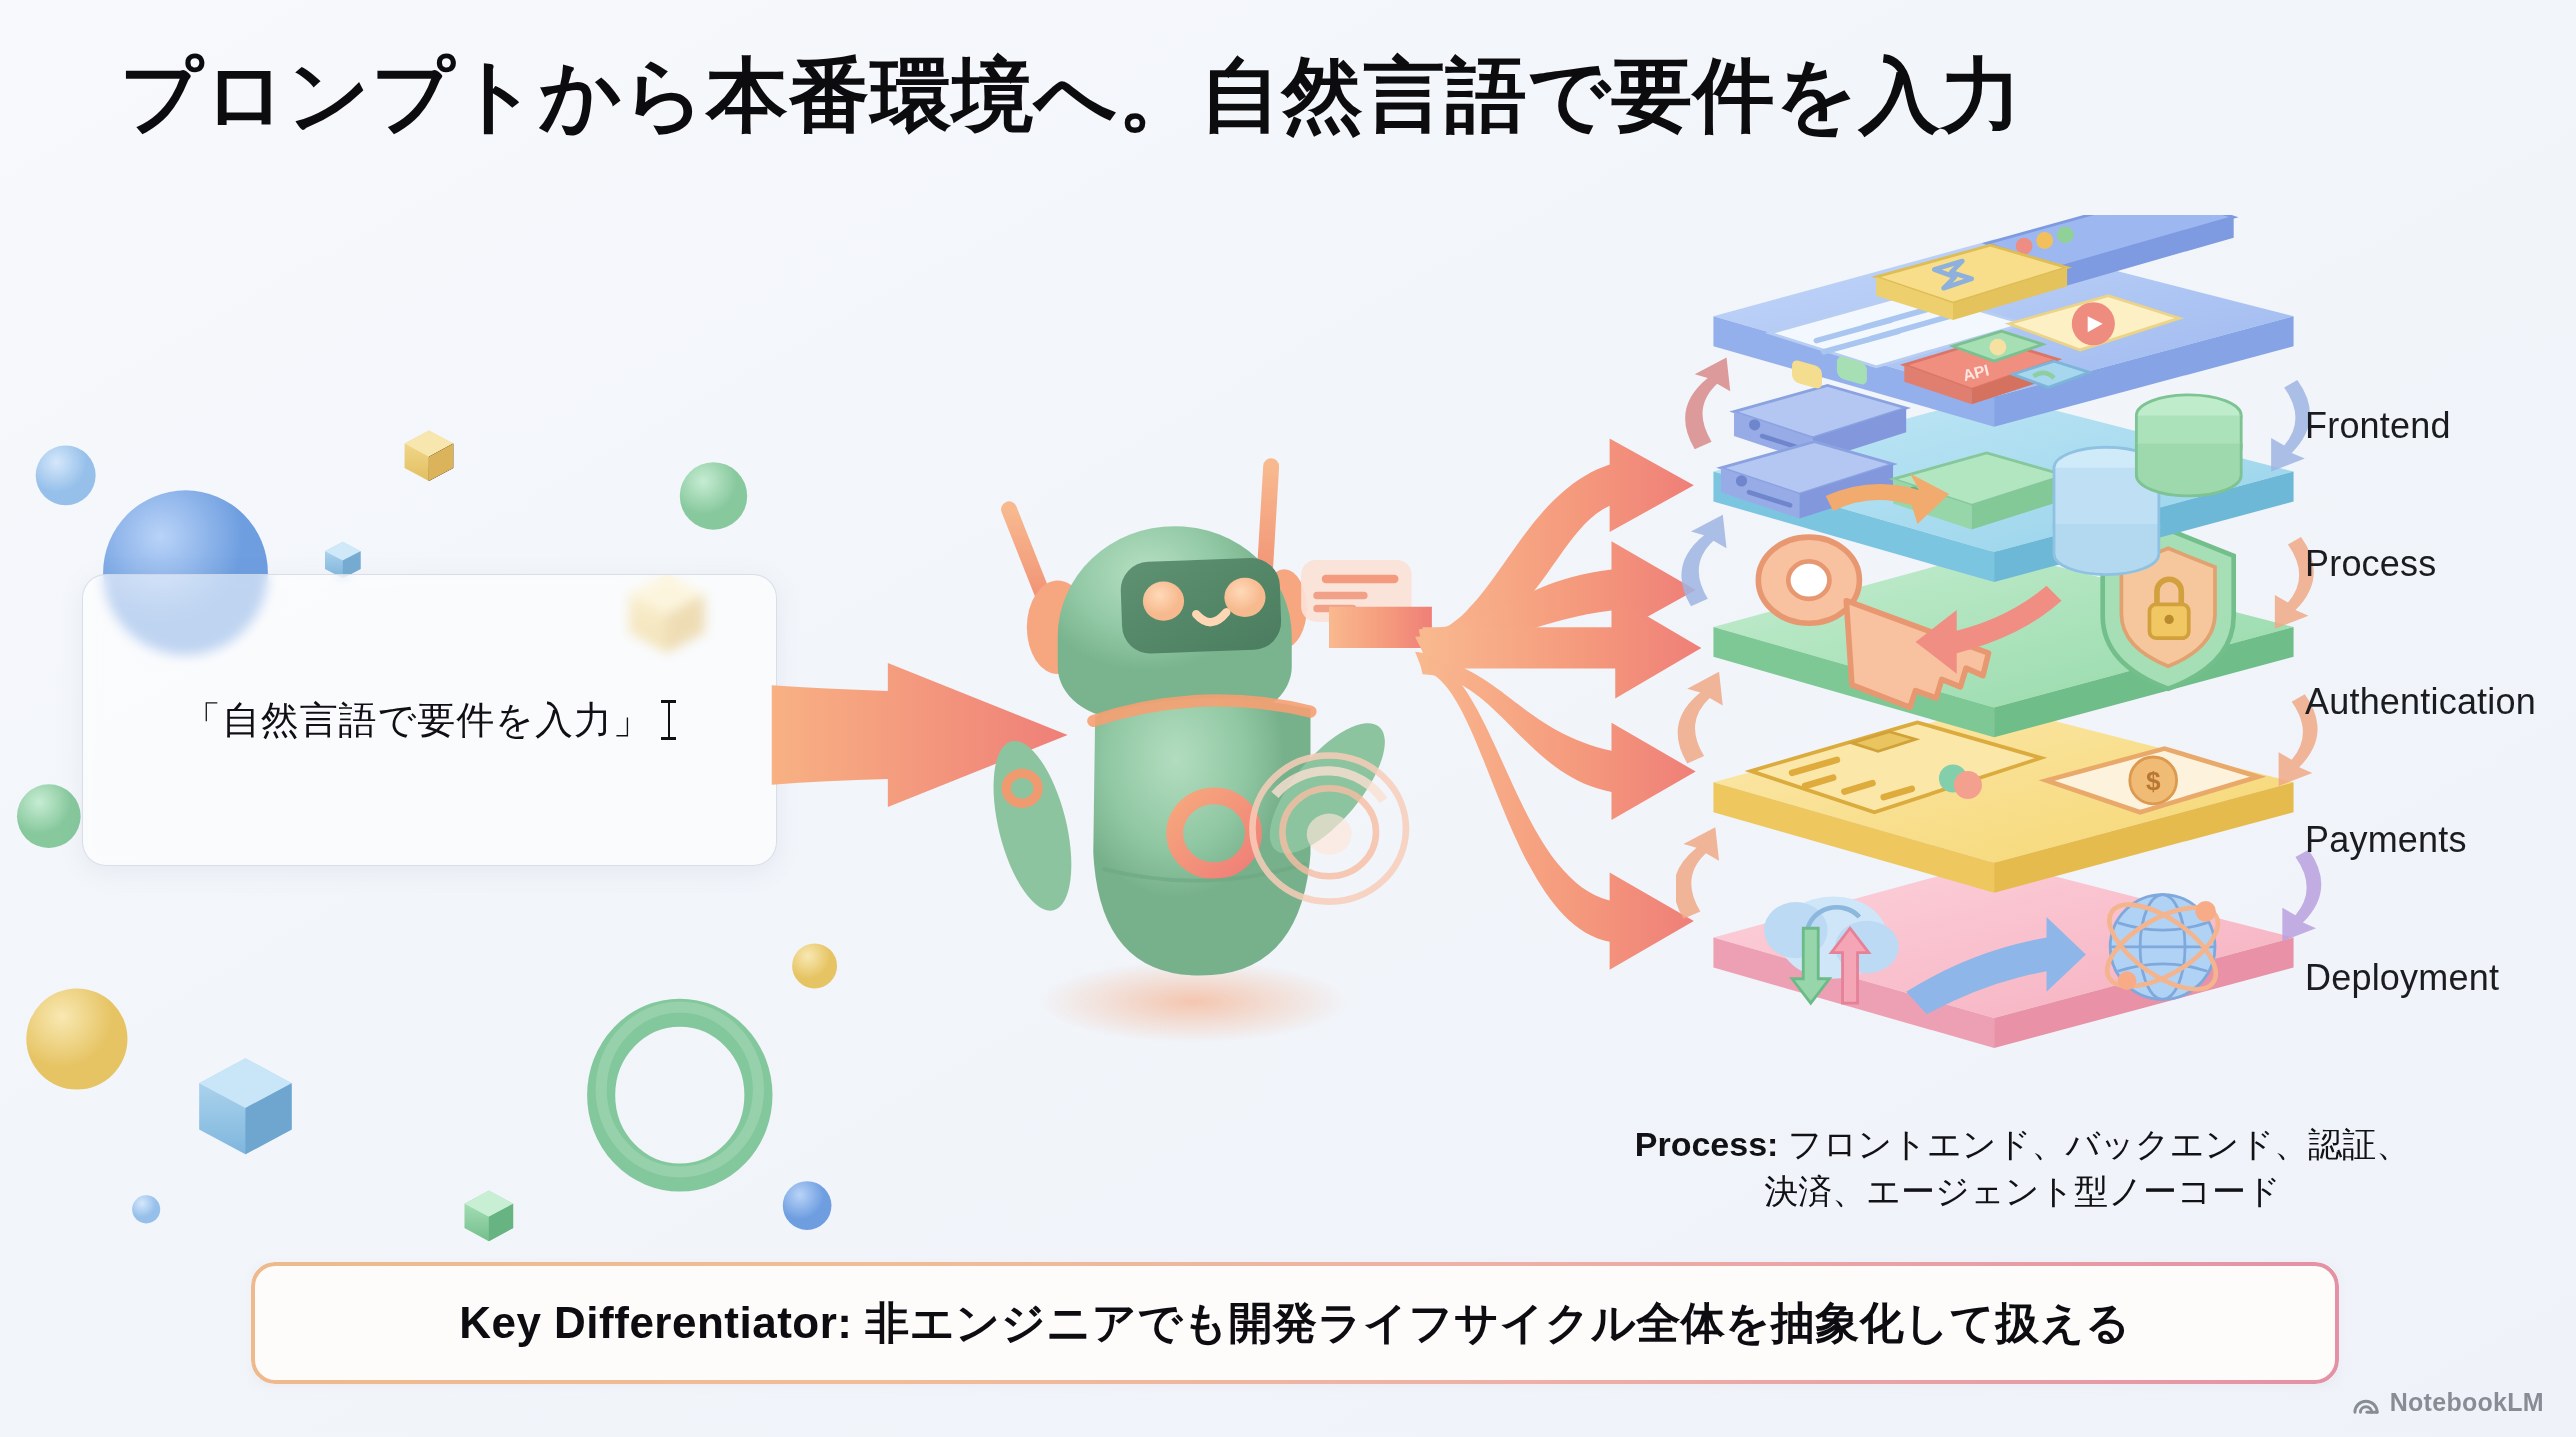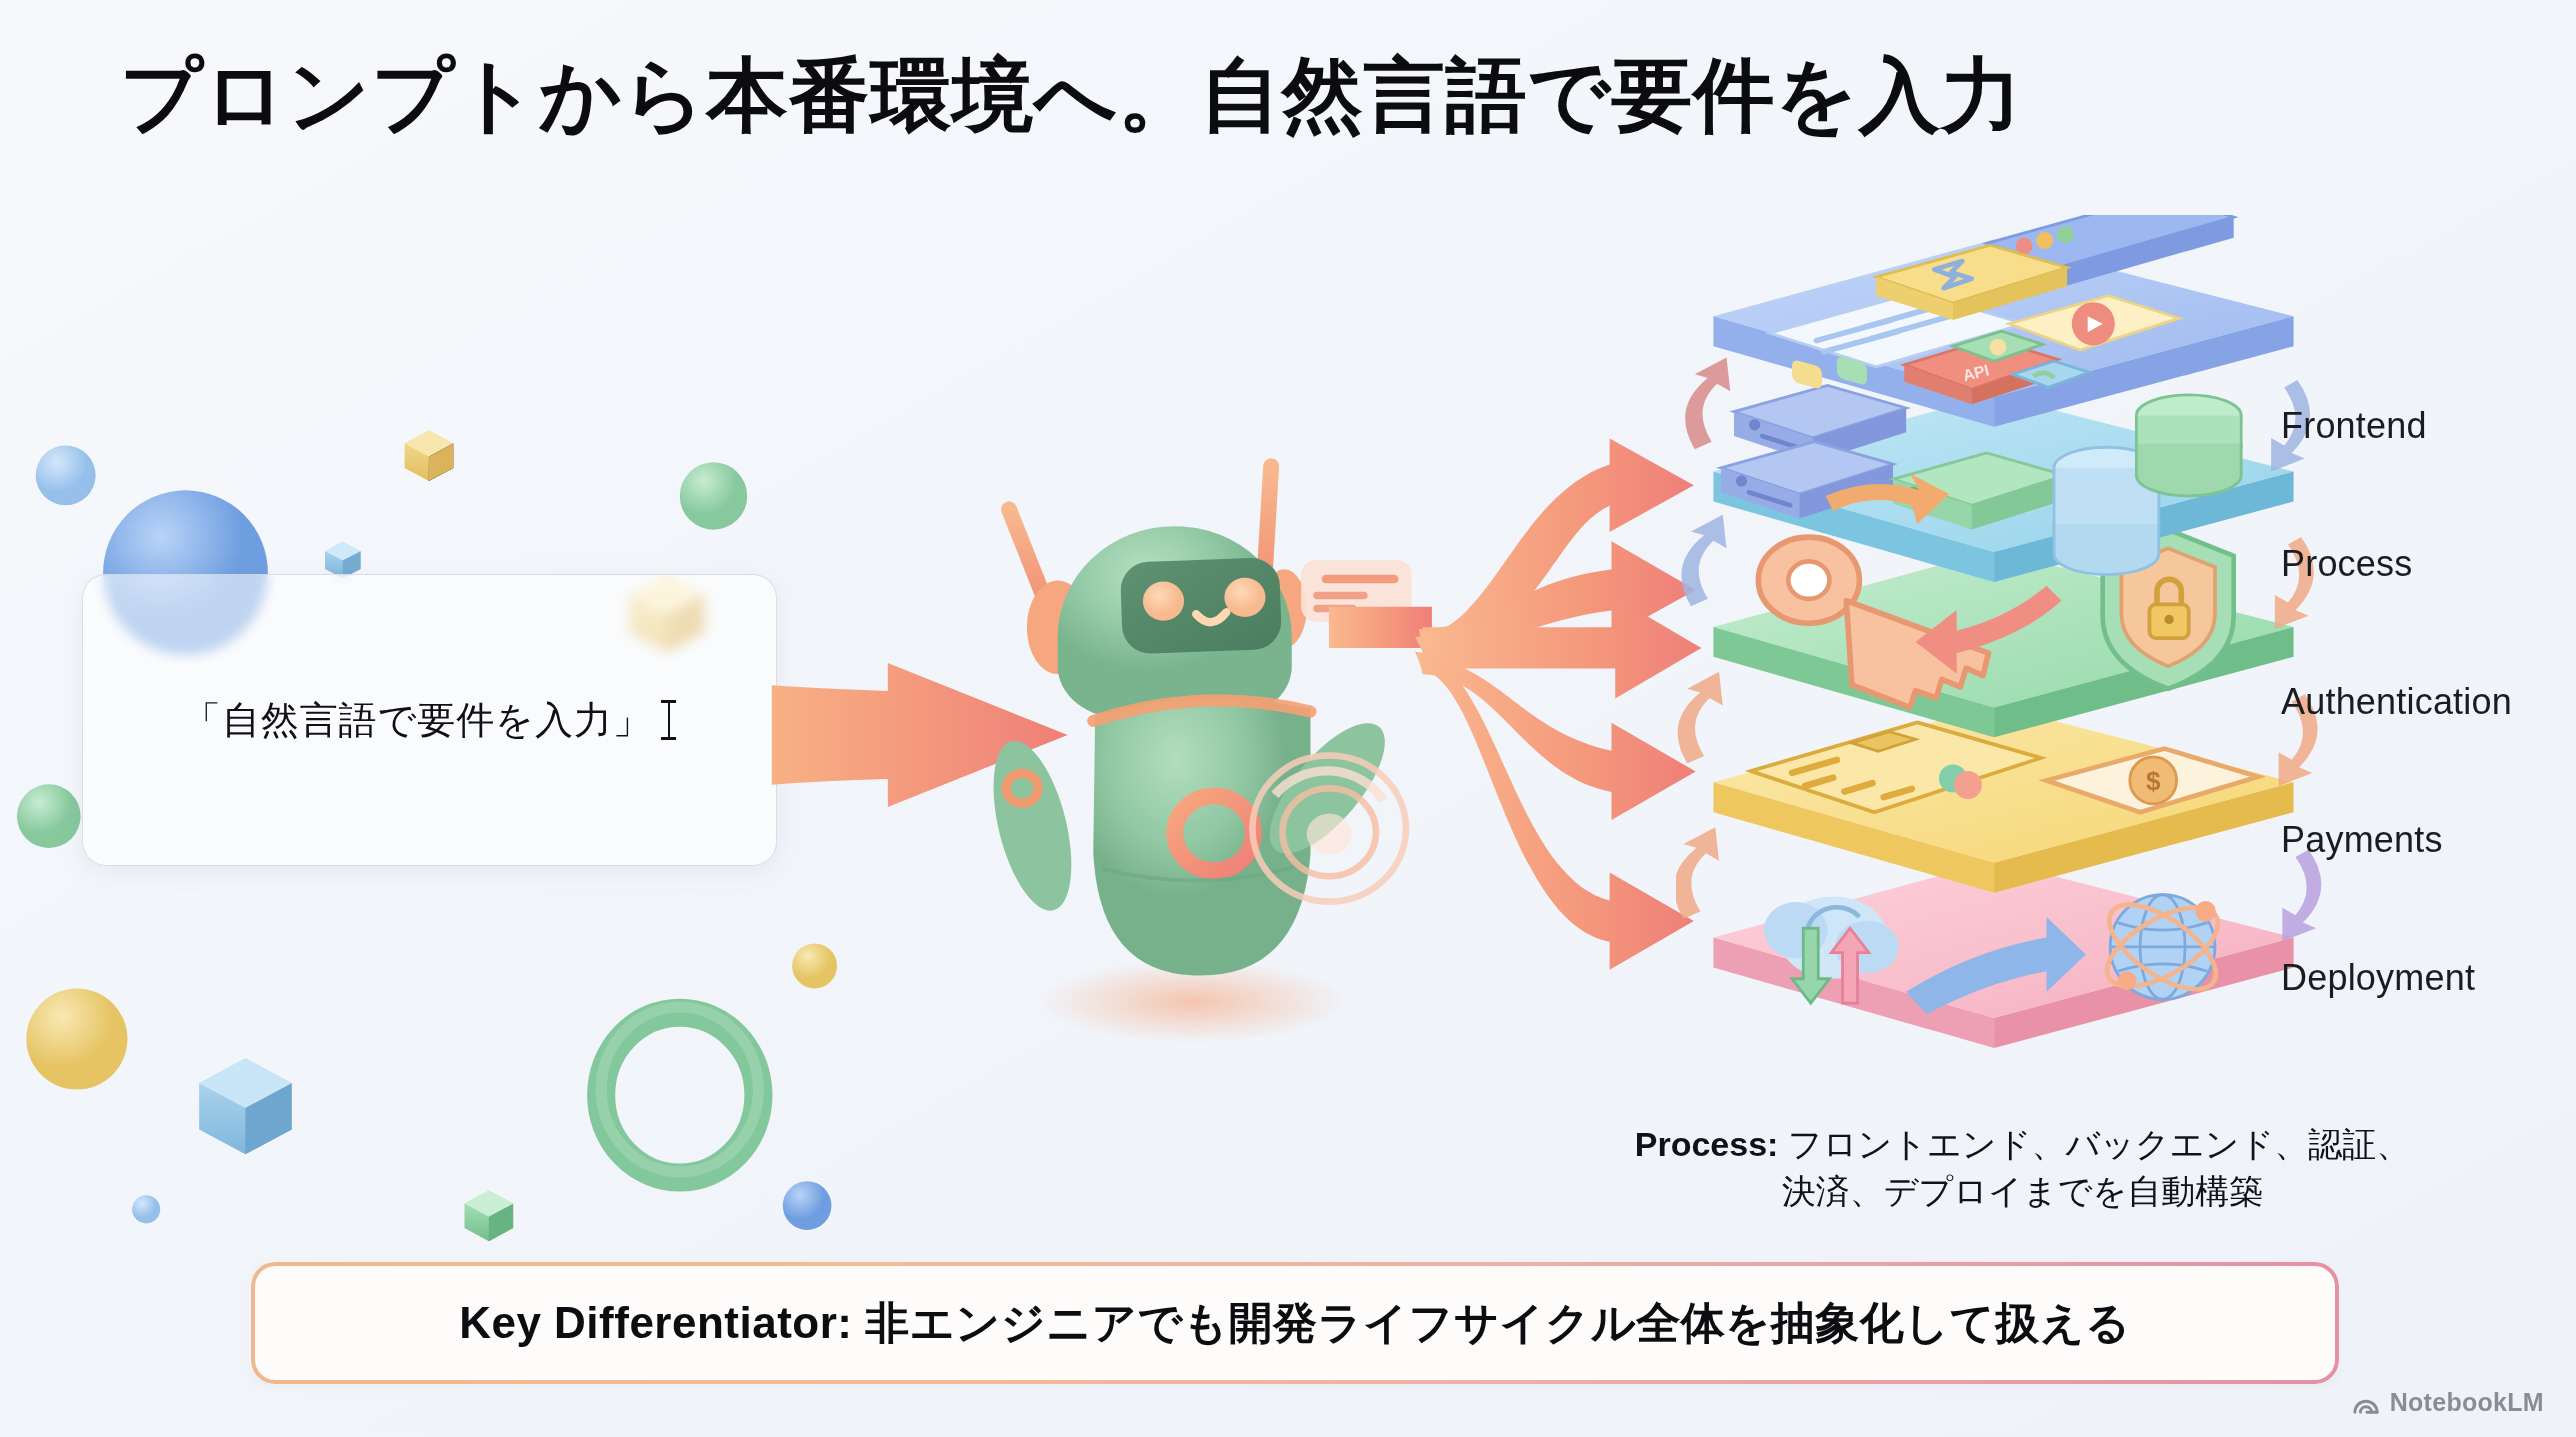--- a/index.html
+++ b/index.html
@@ -89,20 +89,21 @@
   .stack { position: absolute; left: 1676px; top: 215px; width: 655px; height: 880px; }
 
   
   .stack-labels { position: absolute; left: 2281px; top: 0; width: 309px; height: 1123px; }
   .stack-label {
     position: absolute;
     font-size: 36px;
     color: #1b1c20;
     white-space: nowrap;
     letter-spacing: 0.2px;
+    margin-left: 24px;
   }
 
   
   .process-block {
     position: absolute;
     left: 1573px; top: 1121px;
     width: 899px;
     font-size: 34px;
     line-height: 1.38;
     color: #121216;
@@ -568,21 +569,21 @@
     <div class="stack-label" style="top:543px;">Process</div>
     <div class="stack-label" style="top:681px;">Authentication</div>
     <div class="stack-label" style="top:819px;">Payments</div>
     <div class="stack-label" style="top:957px;">Deployment</div>
   </div>
 
   <div class="process-block">
     <div>
       <span class="lbl">Process:</span><span> フロントエンド、バックエンド、認証、</span>
     </div>
-    <div class="process-line2">決済、デプロイまでを自動構築</div>
+    <div class="process-line2">決済、エージェント型ノーコード</div>
   </div>
 
   <div class="banner">
     <div class="banner-text">
       <span>Key Differentiator:</span><span> 非エンジニアでも開発ライフサイクル全体を抽象化して扱える</span>
     </div>
   </div>
 
   <div class="watermark">
     <svg width="28" height="24" viewBox="0 0 30 26">

